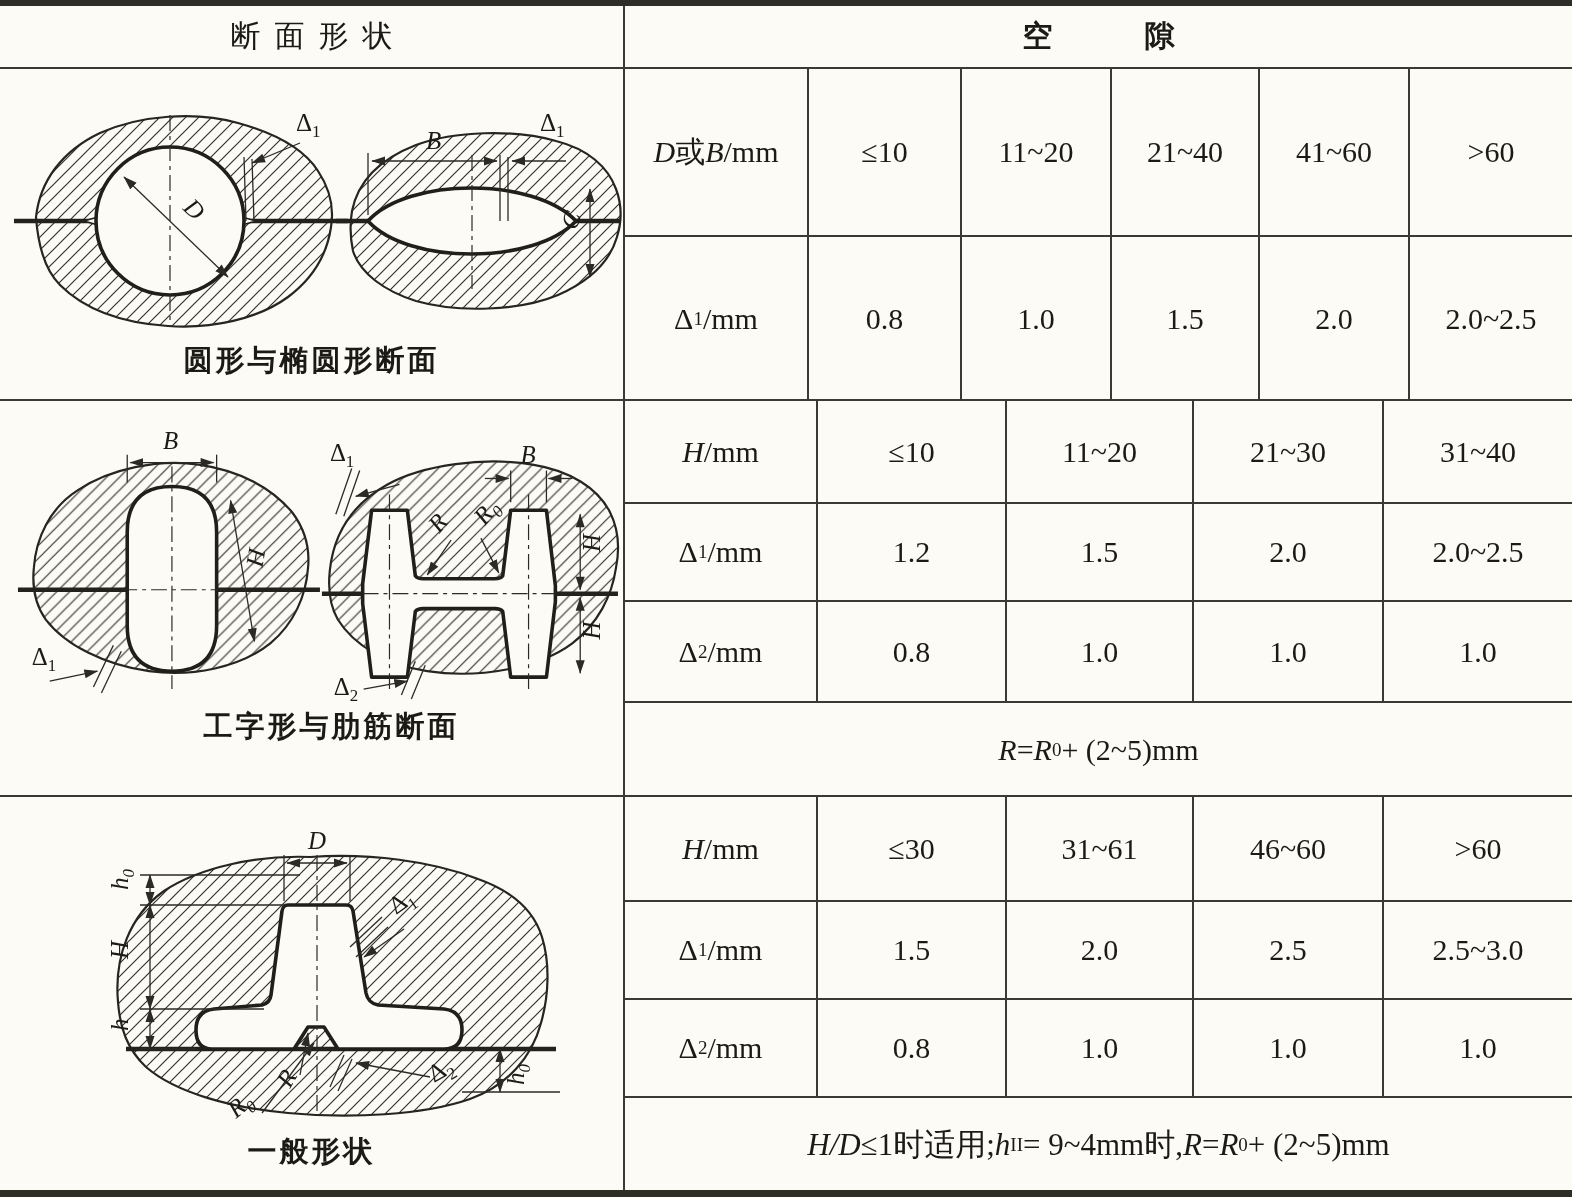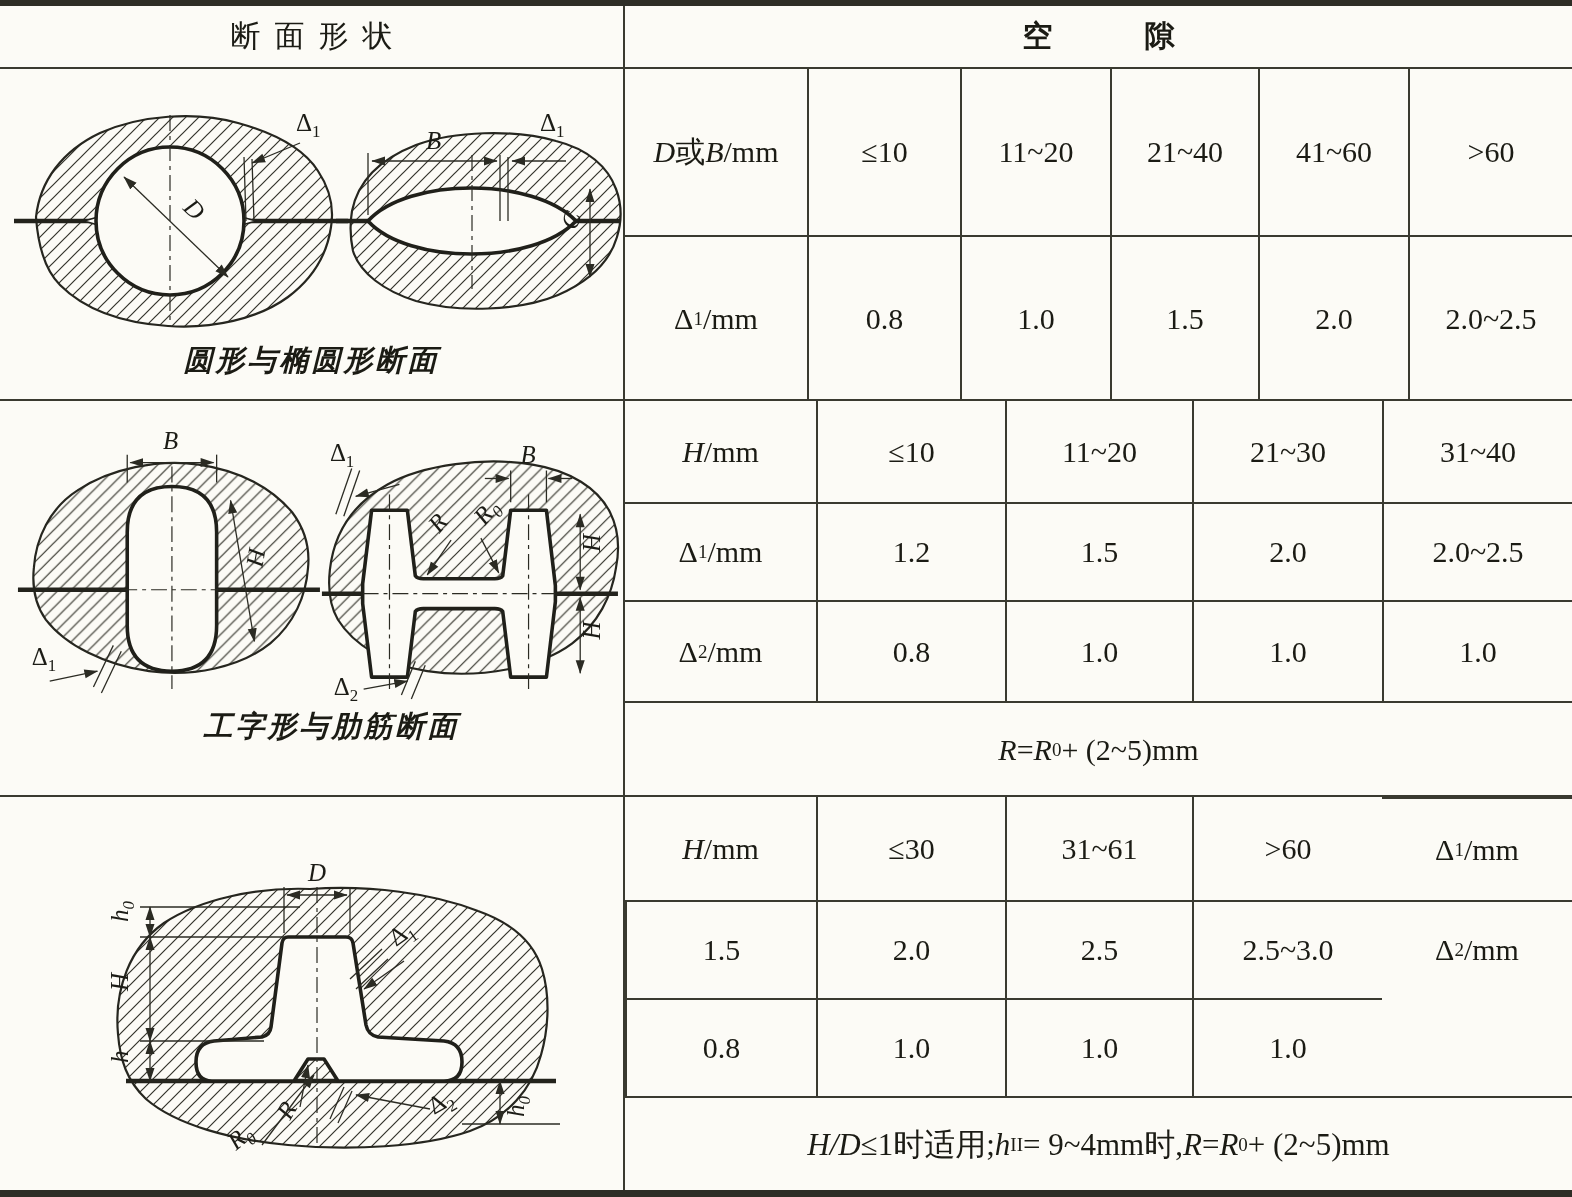--- a/index.html
+++ b/index.html
@@ -21,21 +21,21 @@
   .grid{display:grid;box-sizing:border-box;}
   .cols6{grid-template-columns:182px 153px 150px 148px 150px 164px;}
   .cols5{grid-template-columns:191px 189px 187px 190px 190px;}
   .c{display:flex;align-items:center;justify-content:center;font-size:30px;box-sizing:border-box;border-left:2px solid var(--ln);border-top:2px solid var(--ln);}
   .c.fc{border-left:none;}
   .c.fr{border-top:none;}
   .span-all{grid-column:1/-1;}
   .iv{font-style:italic;}
   .gd{font-style:normal;}
   sub.s{font-size:19px;line-height:0;vertical-align:-6px;}
-  .cap{display:flex;align-items:flex-start;justify-content:center;font-size:29px;font-weight:bold;letter-spacing:3px;padding-top:6px;box-sizing:border-box;font-style:italic;}
+  .cap{display:flex;align-items:flex-start;justify-content:center;font-size:29px;font-weight:bold;letter-spacing:3px;padding-top:6px;box-sizing:border-box;}
   .cap1,.cap3{height:64px;}
   .cap2{height:94px;padding-left:40px;}
   .drawing{flex:1;min-height:0;}
   svg{display:block;width:100%;height:100%;}
   svg .tn{stroke:#2b2b23;stroke-width:1.3;fill:none;}
   svg .tk{stroke:#23231c;stroke-width:4.5;fill:none;}
   svg .cl{stroke:#2b2b23;stroke-width:1.2;fill:none;stroke-dasharray:16 5 4 5;}
   svg .cv{fill:var(--paper);stroke:#20201a;stroke-width:3.6;stroke-linejoin:round;}
   svg .o{stroke:#26261f;stroke-width:2.2;}
   svg .dm{stroke:#2b2b23;stroke-width:1.3;fill:none;}
@@ -265,29 +265,31 @@
         <text class="up" x="434" y="286" transform="rotate(-30 434 286)"><tspan>Δ</tspan><tspan class="sb" dy="6">2</tspan></text>
 
         <line class="dm" x1="262" y1="316" x2="314" y2="246" marker-end="url(#a3)"></line>
         <text x="236" y="322" transform="rotate(-40 236 322)"><tspan>R</tspan><tspan class="sb" dy="6">0</tspan></text>
 
         <line class="tn" x1="462" y1="295" x2="560" y2="295"></line>
         <line class="dm" x1="500" y1="252" x2="500" y2="295" marker-start="url(#a3)" marker-end="url(#a3)"></line>
         <text x="524" y="288" transform="rotate(-90 524 288)"><tspan>h</tspan><tspan class="sb" dy="6">0</tspan></text>
       </svg>
     </div>
+    <div class="cap cap3">一般形状</div>
   </div>
 
   <div class="grid cols5 sec-top" style="grid-template-rows:103px 98px 98px 96px;">
     <div class="c fc fr">
       <span class="iv">H</span>
         <span>/mm</span>
     </div>
     <div class="c fr">≤30</div>
     <div class="c fr">31~61</div>
+    <div class="c fr">46~60</div>
     <div class="c fr">&gt;60</div>
     <div class="c fc">
       <span class="gd">Δ</span>
         <sub class="s">1</sub>
         <span>/mm</span>
     </div>
     <div class="c">1.5</div>
     <div class="c">2.0</div>
     <div class="c">2.5</div>
     <div class="c">2.5~3.0</div>

